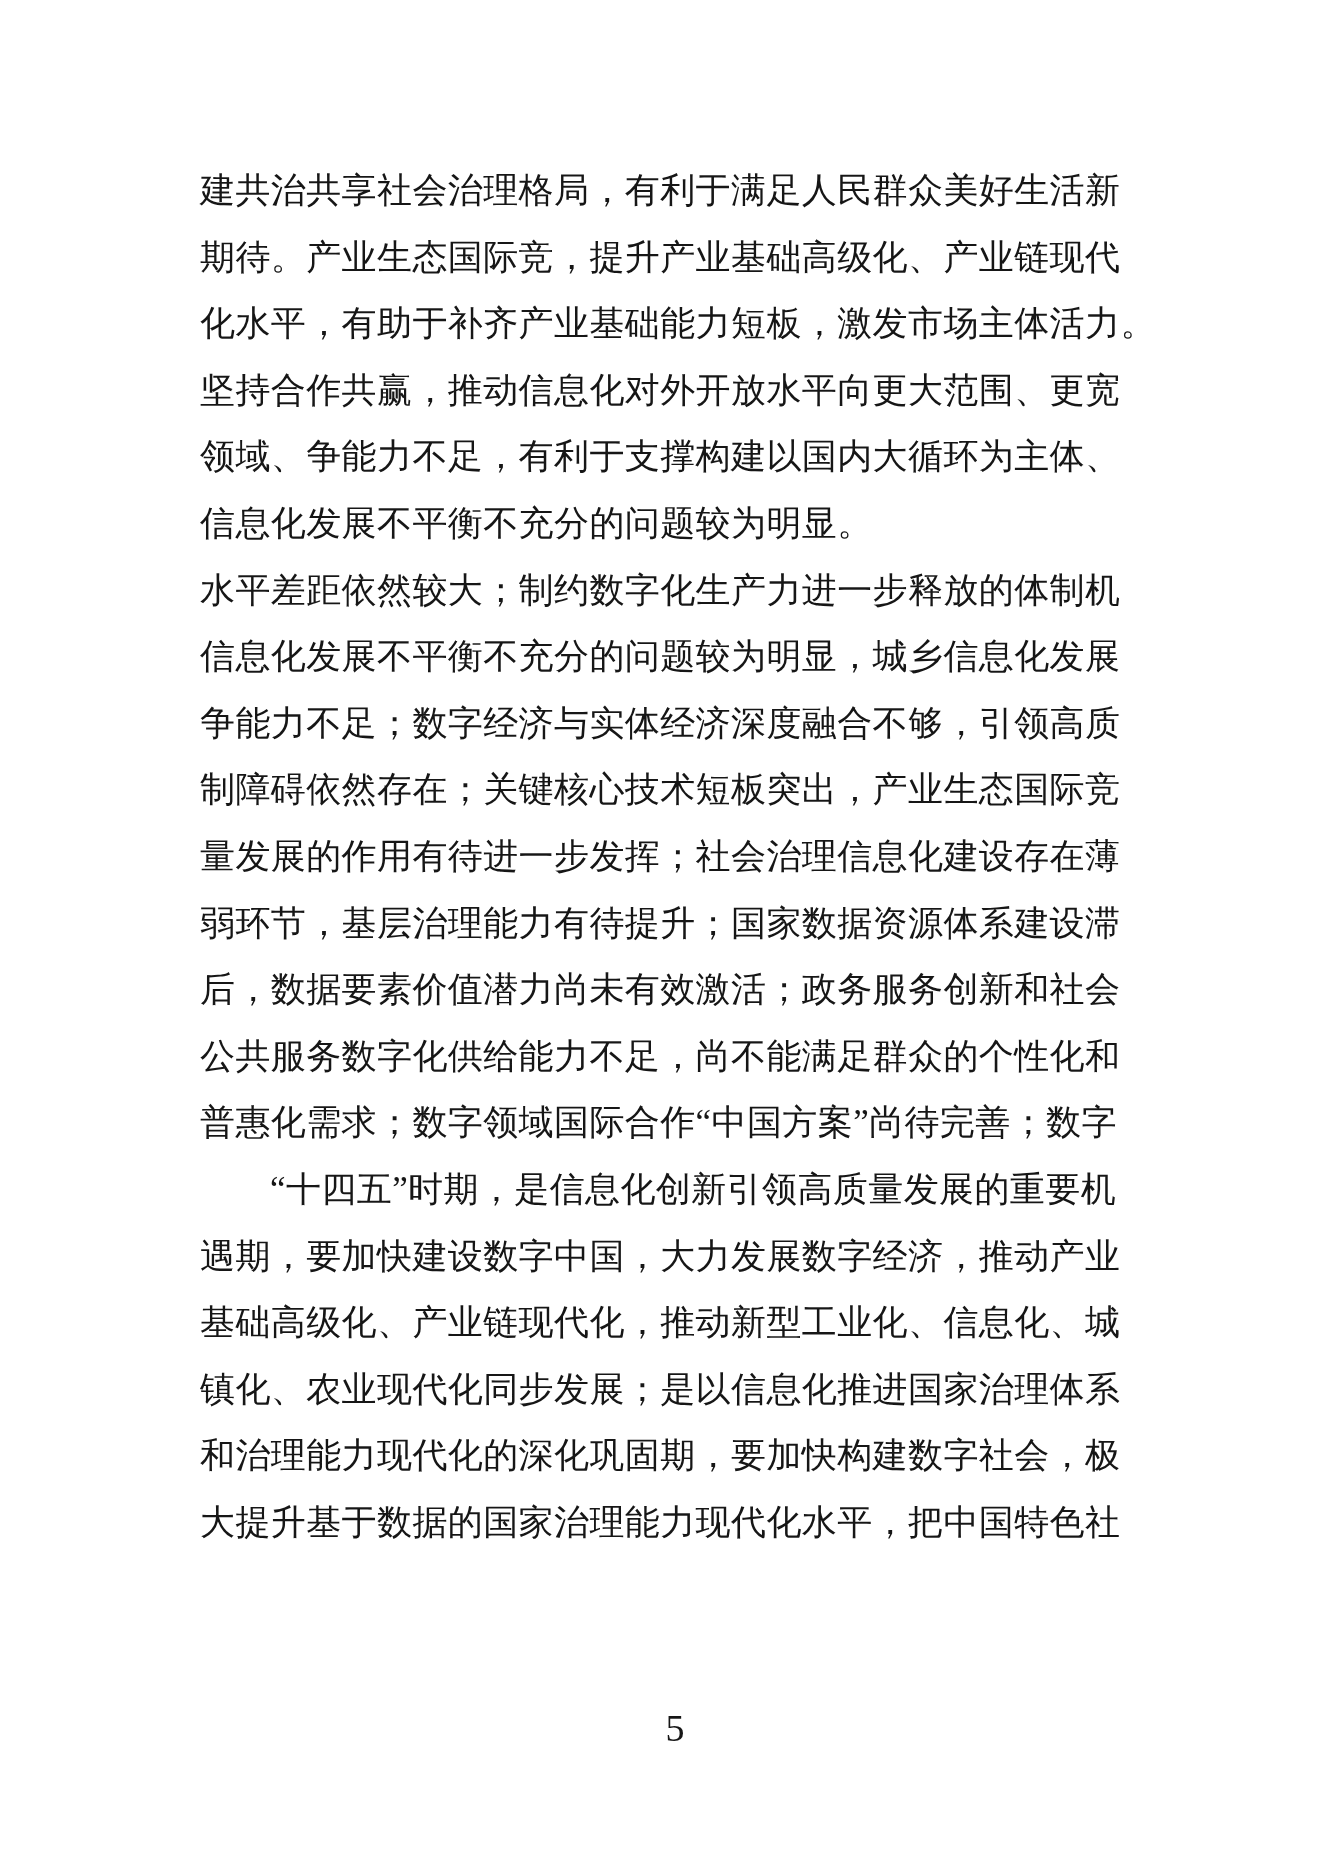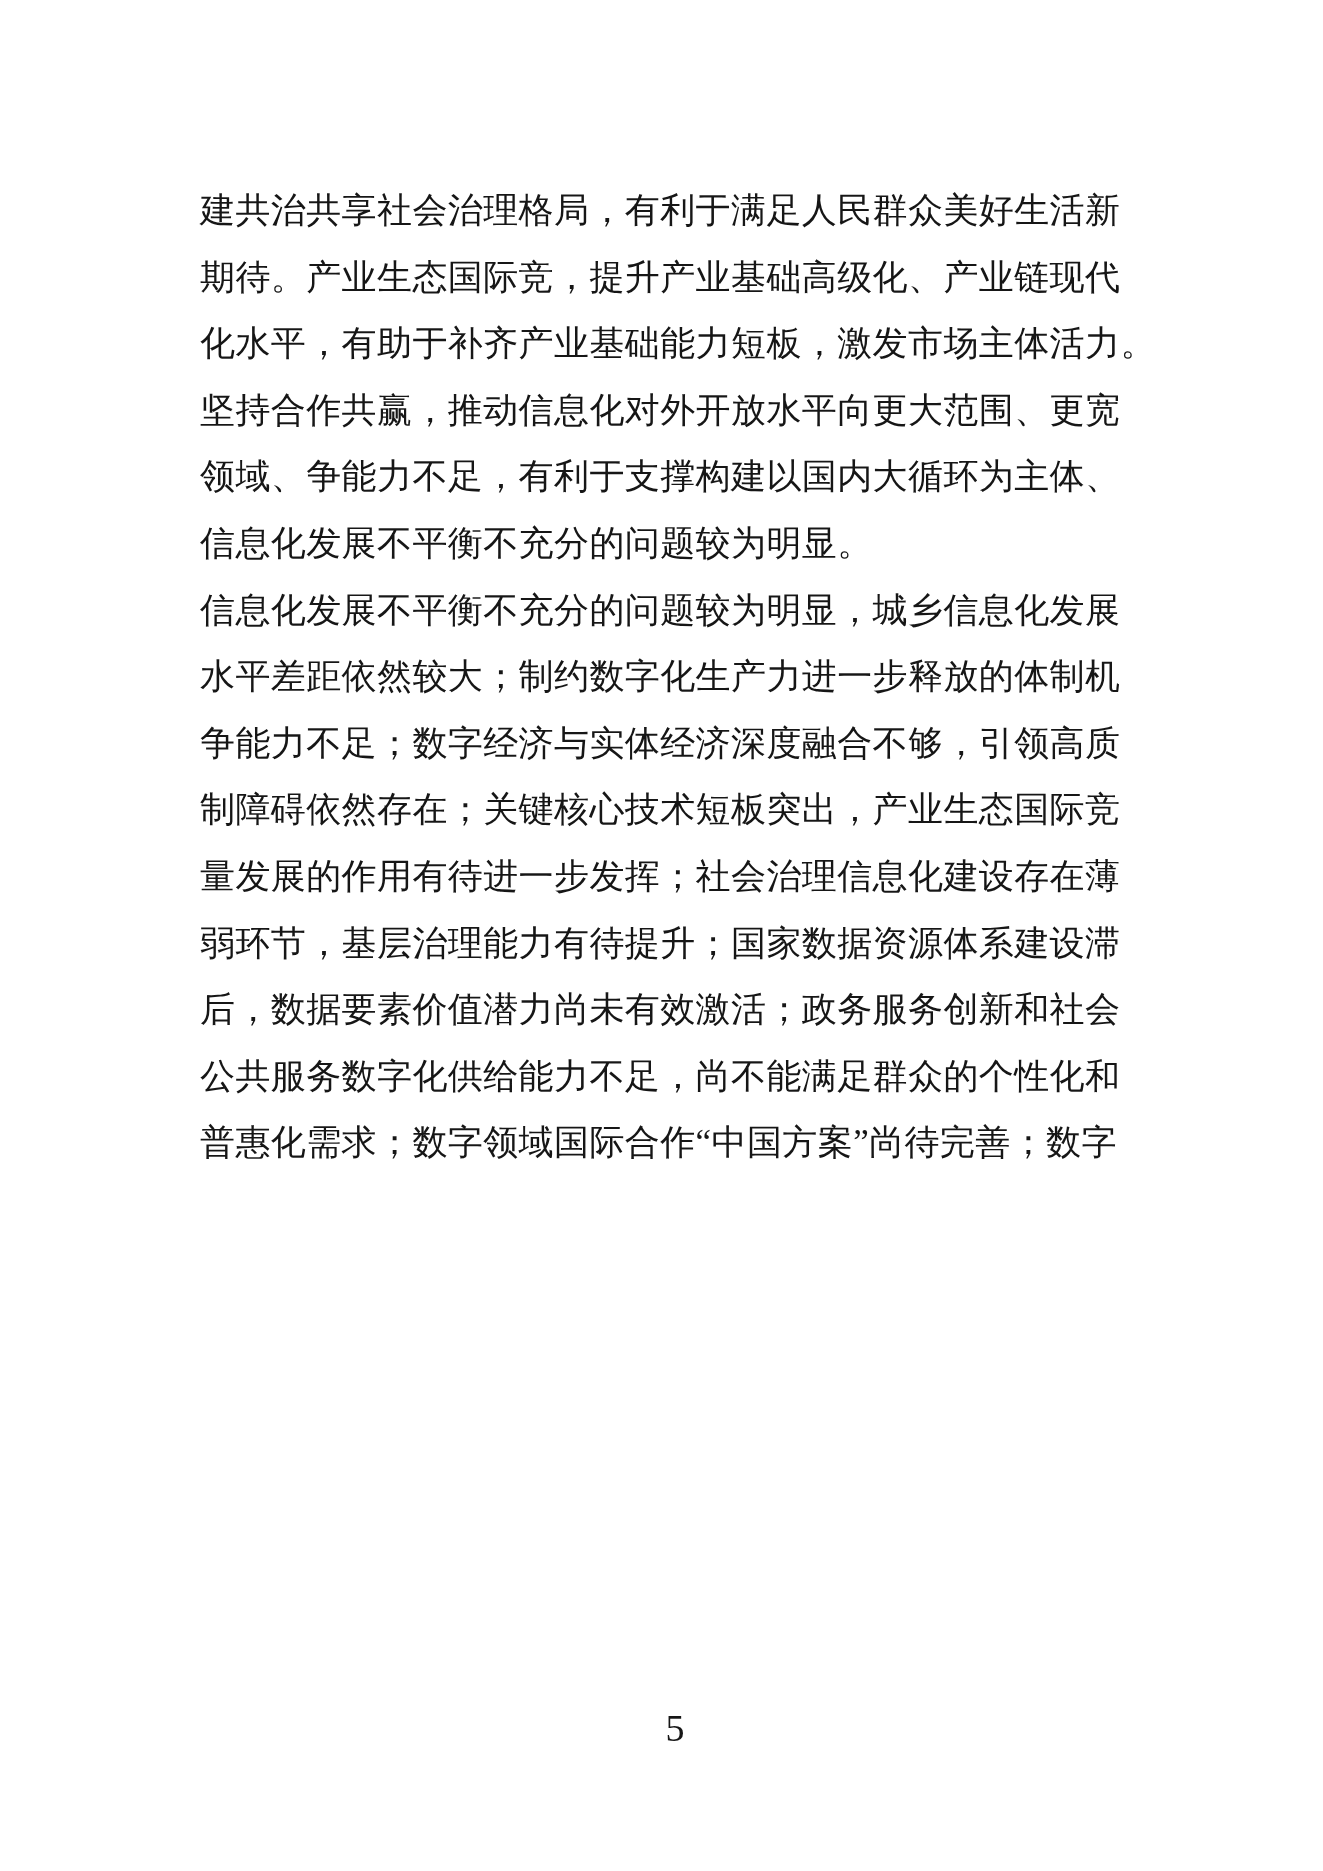--- a/index.html
+++ b/index.html
@@ -12,21 +12,21 @@
     width: 1323px;
     height: 1871px;
     background: #ffffff;
     overflow: hidden;
     font-family: "Liberation Serif", "DejaVu Serif", serif;
     color: #161616;
   }
   .content {
     position: absolute;
     left: 200px;
-    top: 178px;
+    top: 158px;
     width: 950px;
   }
   .paragraph {
     margin: 0;
     padding: 0;
   }
   .line {
     font-size: 35px;
     line-height: 66.6px;
     height: 66.6px;
@@ -55,25 +55,33 @@
   <div class="content" id="document-body">
       <div class="paragraph">
         <div class="line">建共治共享社会治理格局，有利于满足人民群众美好生活新</div>
         <div class="line">期待。产业生态国际竞，提升产业基础高级化、产业链现代</div>
         <div class="line">化水平，有助于补齐产业基础能力短板，激发市场主体活力。</div>
         <div class="line">坚持合作共赢，推动信息化对外开放水平向更大范围、更宽</div>
         <div class="line">领域、争能力不足，有利于支撑构建以国内大循环为主体、</div>
         <div class="line">信息化发展不平衡不充分的问题较为明显。</div>
       </div>
       <div class="paragraph">
+        <div class="line">水平差距依然较大；制约数字化生产力进一步释放的体制机</div>
         <div class="line">信息化发展不平衡不充分的问题较为明显，城乡信息化发展</div>
-        <div class="line">水平差距依然较大；制约数字化生产力进一步释放的体制机</div>
         <div class="line">争能力不足；数字经济与实体经济深度融合不够，引领高质</div>
         <div class="line">制障碍依然存在；关键核心技术短板突出，产业生态国际竞</div>
         <div class="line">量发展的作用有待进一步发挥；社会治理信息化建设存在薄</div>
         <div class="line">弱环节，基层治理能力有待提升；国家数据资源体系建设滞</div>
         <div class="line">后，数据要素价值潜力尚未有效激活；政务服务创新和社会</div>
         <div class="line">公共服务数字化供给能力不足，尚不能满足群众的个性化和</div>
         <div class="line">普惠化需求；数字领域国际合作“中国方案”尚待完善；数字</div>
       </div>
+      <div class="paragraph">
+        <div class="line indent">“十四五”时期，是信息化创新引领高质量发展的重要机</div>
+        <div class="line">遇期，要加快建设数字中国，大力发展数字经济，推动产业</div>
+        <div class="line">基础高级化、产业链现代化，推动新型工业化、信息化、城</div>
+        <div class="line">镇化、农业现代化同步发展；是以信息化推进国家治理体系</div>
+        <div class="line">和治理能力现代化的深化巩固期，要加快构建数字社会，极</div>
+        <div class="line">大提升基于数据的国家治理能力现代化水平，把中国特色社</div>
+      </div>
     </div>
   <div class="page-number">5</div>
 </div>
 
 </body></html>

